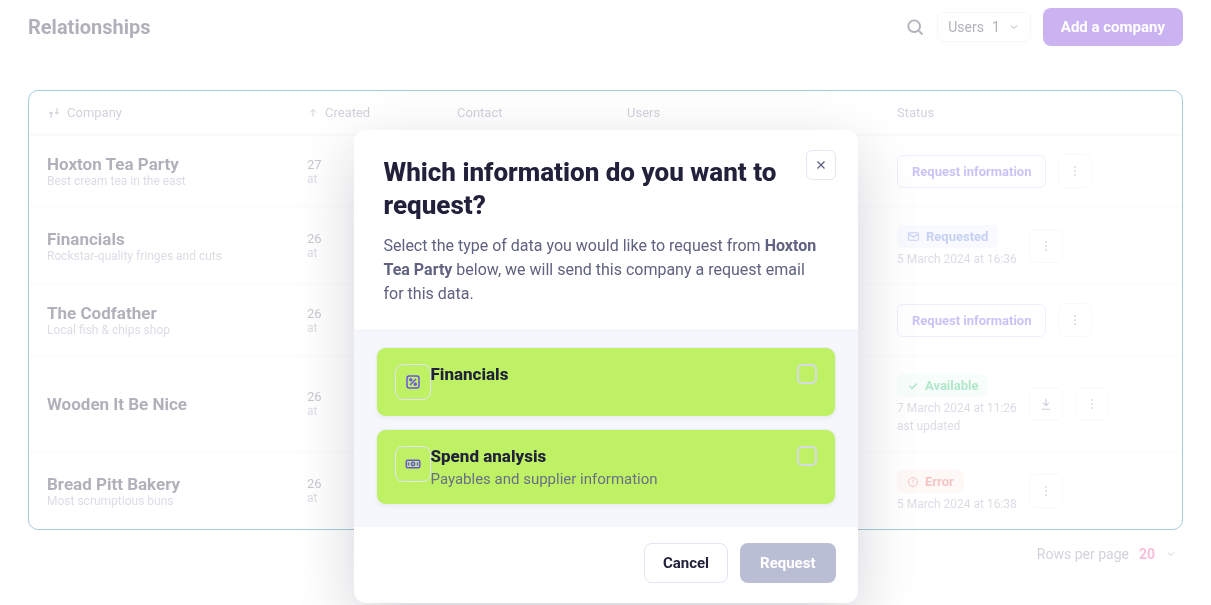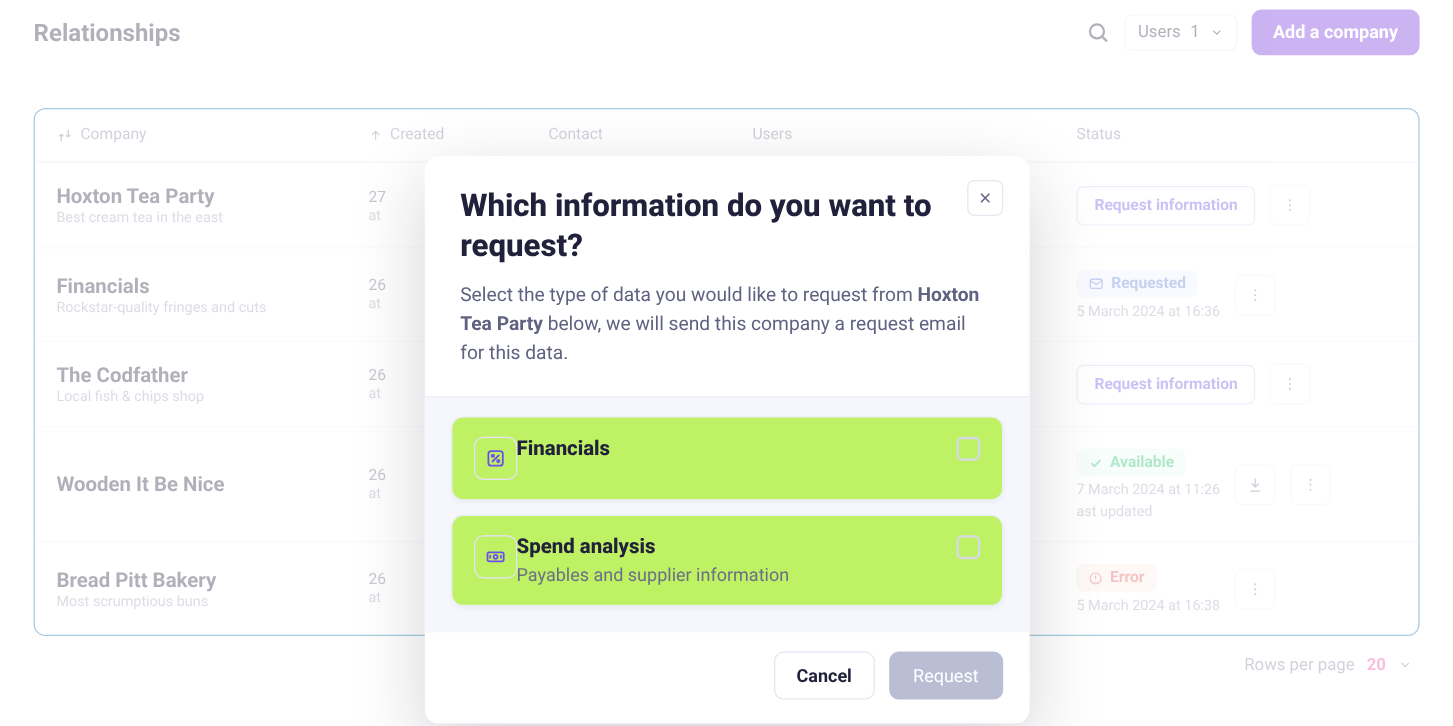--- a/index.html
+++ b/index.html
@@ -36,21 +36,21 @@
 .modal-body{background:#f5f7fd;padding:16px 22px 22px 22px}
 .opt{background:#bef264;border:1px solid #eceef7;border-radius:10px;padding:16px 18px;display:flex;align-items:flex-start;margin-top:12px;box-shadow:0 2px 4px rgba(30,30,60,.04)}
 .opt:first-child{margin-top:0}
 .opt-icon{width:36px;height:36px;border:1px solid #e6e1fb;border-radius:8px;display:flex;align-items:center;justify-content:center;color:#6d50e8;flex-shrink:0}
 .opt-text{flex:1}
 .opt-title{font-size:17px;font-weight:800;color:#21213b}
 .opt-sub{font-size:15px;color:#6b6e87;margin-top:4px}
 .opt-check{width:20px;height:20px;border:2px solid #d7d9e6;border-radius:5px;flex-shrink:0;cursor:pointer}
 .modal-foot{display:flex;justify-content:flex-end;gap:12px;padding:16px 22px 20px 22px}
 .btn-cancel{border:1px solid #e3e5f0;background:#fff;color:#21213b;font-weight:700;border-radius:8px;padding:10px 18px;font-size:15px;cursor:pointer}
-.btn-request{background:#b9bed4;color:#fff;font-weight:400;border-radius:8px;padding:10px 20px;font-size:15px;cursor:pointer;border:none}
+.btn-request{background:#b9bed4;color:#fff;font-weight:700;border-radius:8px;padding:10px 20px;font-size:15px;cursor:pointer;border:none}
 svg{display:block}
 </style>
 </head>
 <body>
 
 <div class="page">
   <div class="header">
     <div class="title">Relationships</div>
     <div class="header-right">
       <span>

